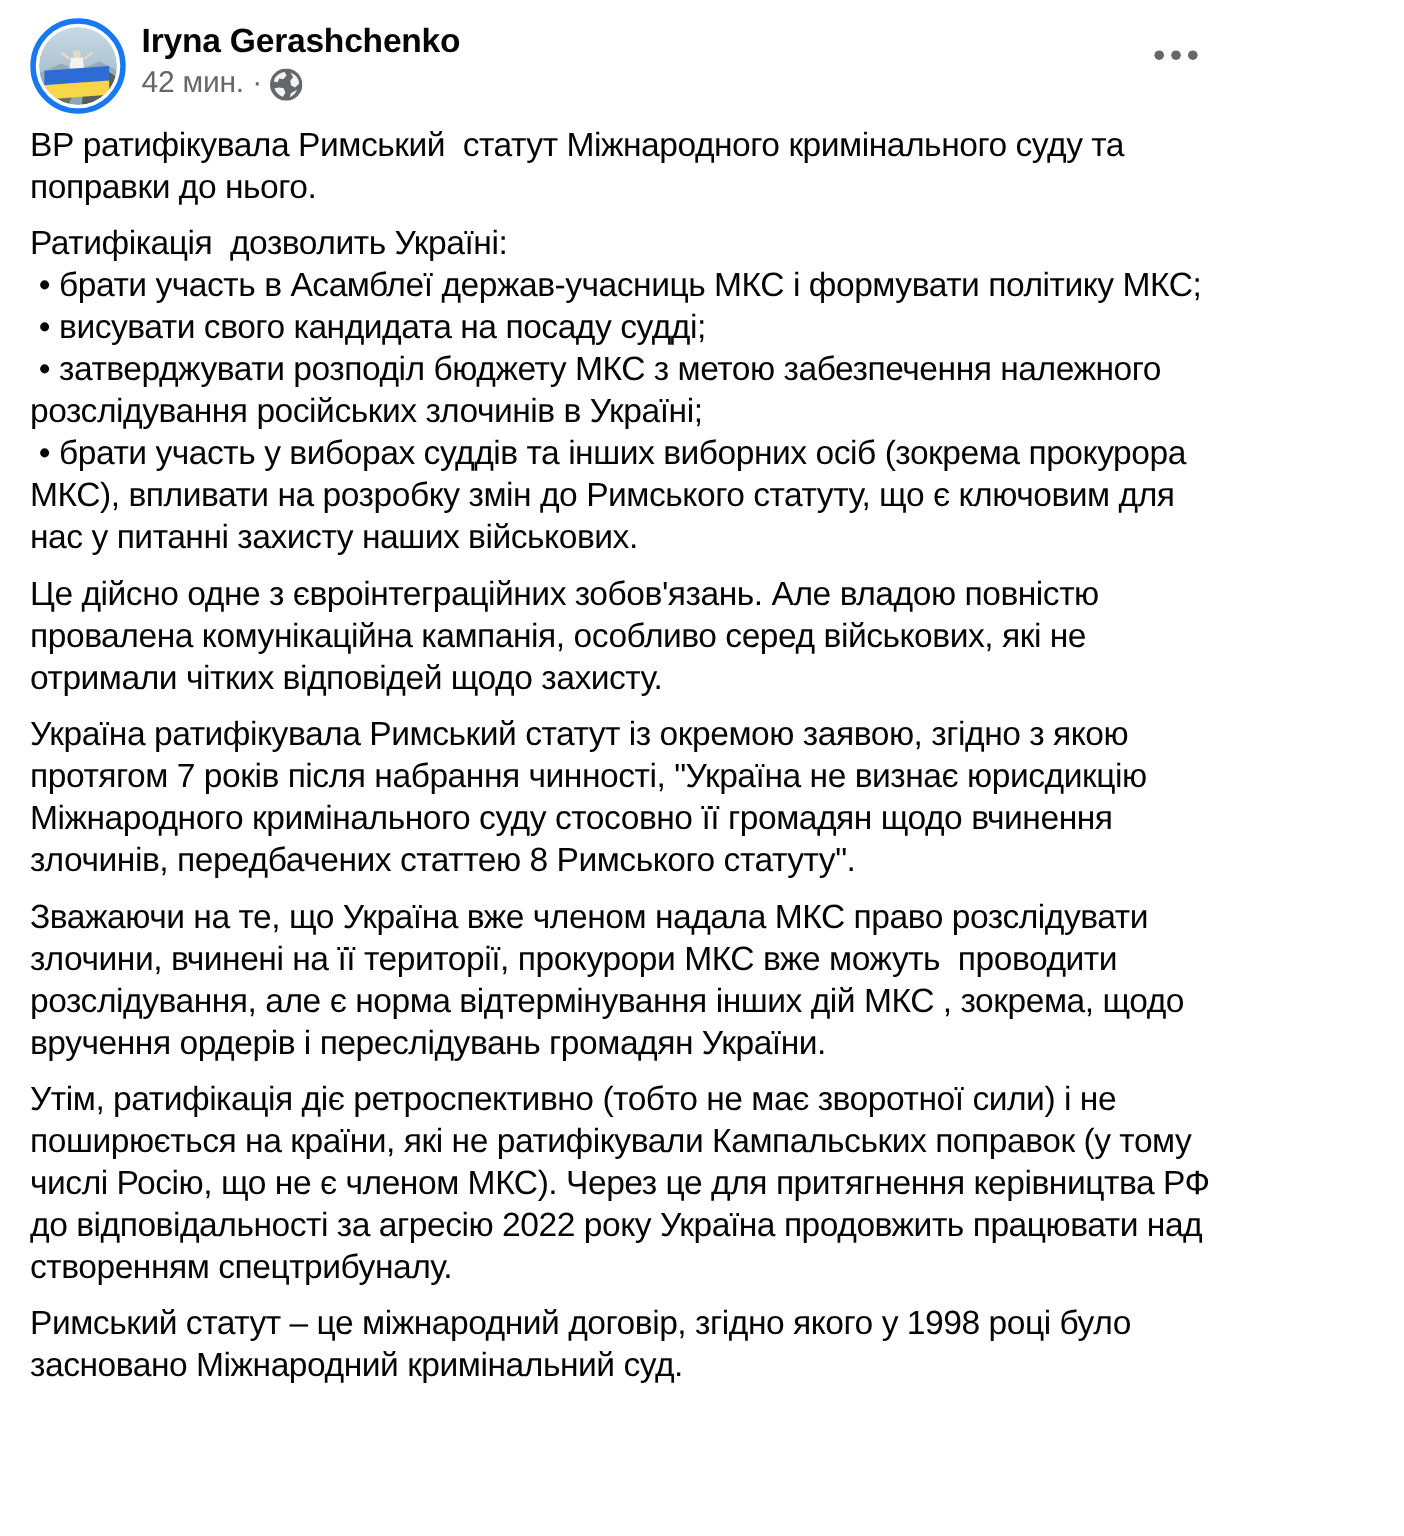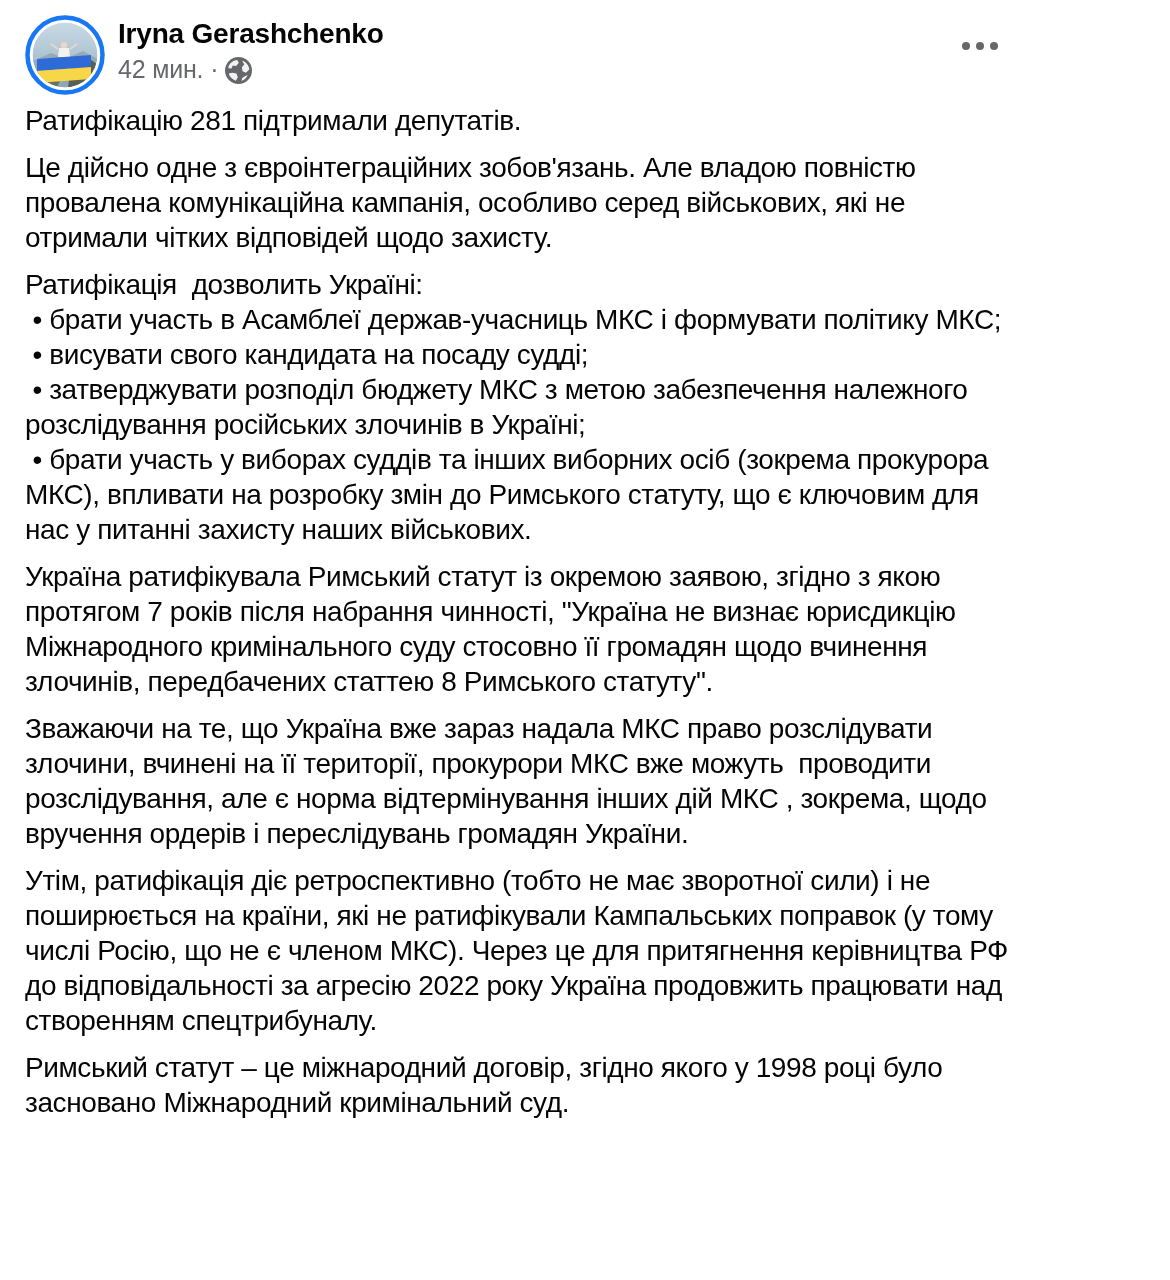--- a/index.html
+++ b/index.html
@@ -141,26 +141,26 @@
     </div>
 
     <button class="menu-btn" aria-label="menu">
       <span class="dot"></span>
       <span class="dot"></span>
       <span class="dot"></span>
     </button>
   </div>
 
   <div class="post-body" id="post-body">
-      <div class="para">Ратифікацію 281 підтримали депутатів.</div>
-      <div class="para">Це дійсно одне з євроінтеграційних зобов'язань. Але владою повністю провалена комунікаційна кампанія, особливо серед військових, які не отримали чітких відповідей щодо захисту.</div>
+      <div class="para">ВР ратифікувала Римський  статут Міжнародного кримінального суду та поправки до нього.</div>
       <div class="para">Ратифікація  дозволить Україні:
  • брати участь в Асамблеї держав-учасниць МКС і формувати політику МКС;
  • висувати свого кандидата на посаду судді;
  • затверджувати розподіл бюджету МКС з метою забезпечення належного розслідування російських злочинів в Україні;
  • брати участь у виборах суддів та інших виборних осіб (зокрема прокурора МКС), впливати на розробку змін до Римського статуту, що є ключовим для нас у питанні захисту наших військових.</div>
+      <div class="para">Це дійсно одне з євроінтеграційних зобов'язань. Але владою повністю провалена комунікаційна кампанія, особливо серед військових, які не отримали чітких відповідей щодо захисту.</div>
       <div class="para">Україна ратифікувала Римський статут із окремою заявою, згідно з якою протягом 7 років після набрання чинності, "Україна не визнає юрисдикцію Міжнародного кримінального суду стосовно її громадян щодо вчинення злочинів, передбачених статтею 8 Римського статуту".</div>
-      <div class="para">Зважаючи на те, що Україна вже зараз надала МКС право розслідувати злочини, вчинені на її території, прокурори МКС вже можуть  проводити розслідування, але є норма відтермінування інших дій МКС , зокрема, щодо вручення ордерів і переслідувань громадян України.</div>
+      <div class="para">Зважаючи на те, що Україна вже членом надала МКС право розслідувати злочини, вчинені на її території, прокурори МКС вже можуть  проводити розслідування, але є норма відтермінування інших дій МКС , зокрема, щодо вручення ордерів і переслідувань громадян України.</div>
       <div class="para">Утім, ратифікація діє ретроспективно (тобто не має зворотної сили) і не поширюється на країни, які не ратифікували Кампальських поправок (у тому числі Росію, що не є членом МКС). Через це для притягнення керівництва РФ до відповідальності за агресію 2022 року Україна продовжить працювати над створенням спецтрибуналу.</div>
       <div class="para">Римський статут – це міжнародний договір, згідно якого у 1998 році було засновано Міжнародний кримінальний суд.</div>
     </div>
 
 </div>
 
 </body></html>

